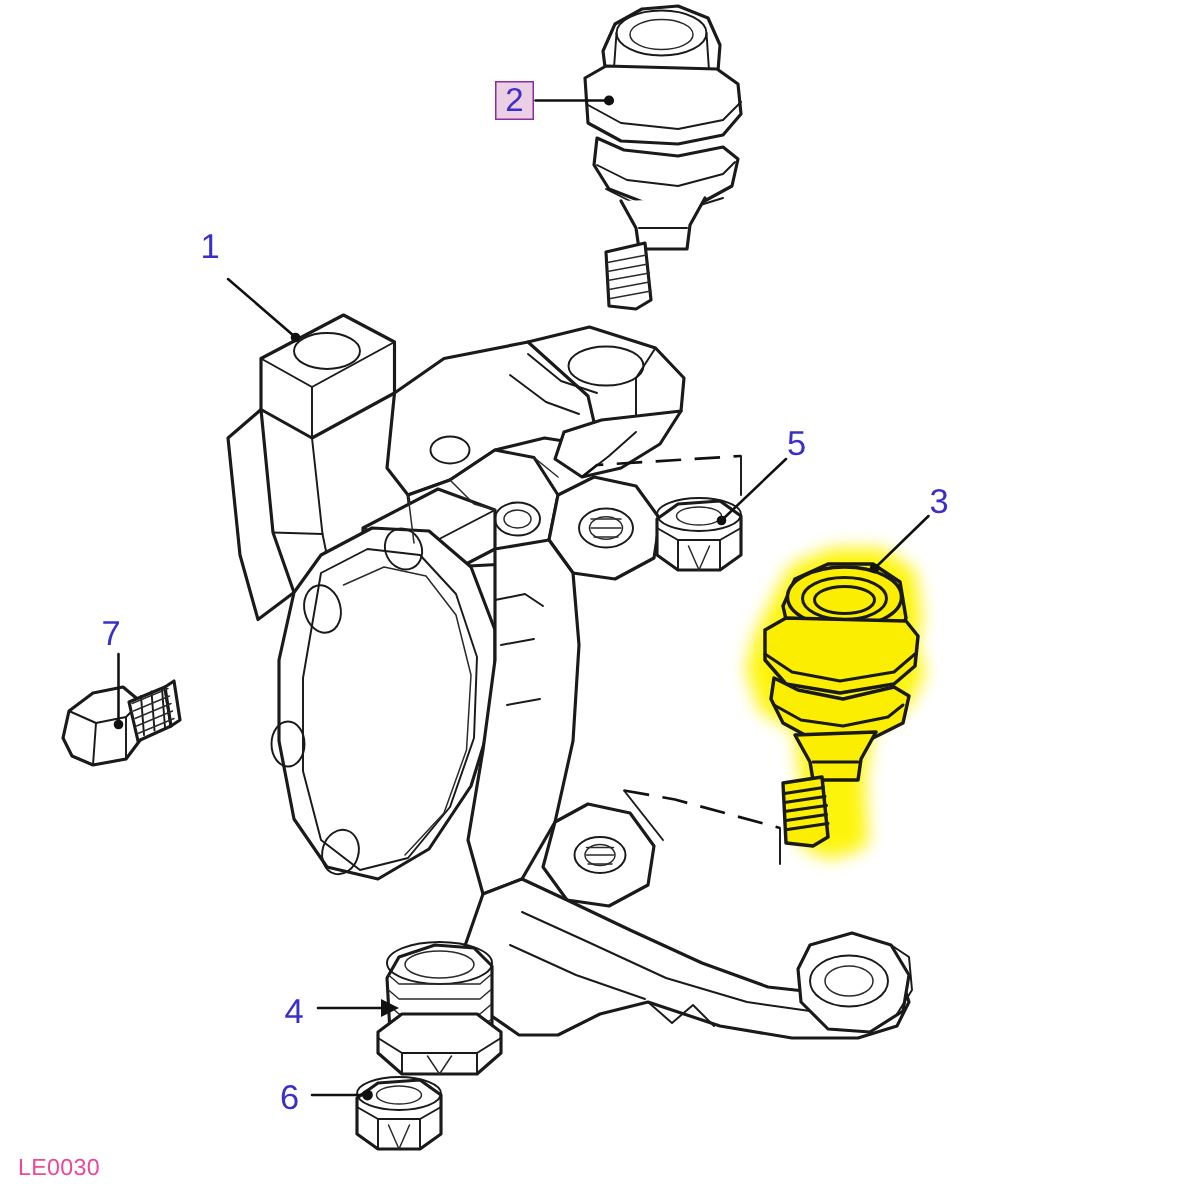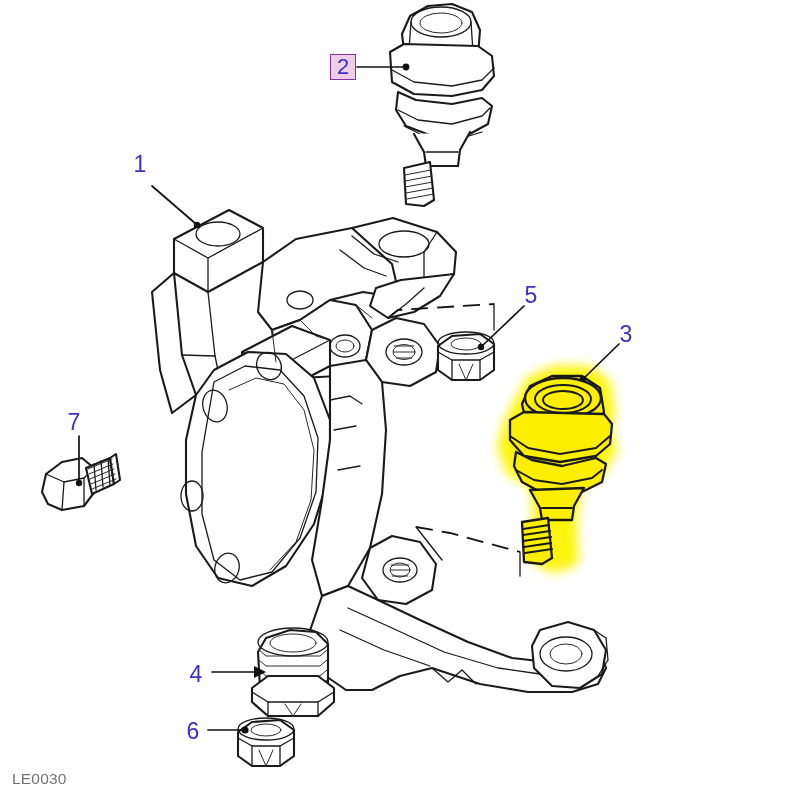--- a/index.html
+++ b/index.html
@@ -91,21 +91,21 @@
     font-size: 23px;
     font-weight: 400;
     fill: #3b2fc9;
   }
   .footer-code {
     position: absolute;
     left: 12px;
     bottom: 12px;
     font-family: "Liberation Sans", sans-serif;
     font-size: 15.5px;
-    color: #737373;
+    color: #ec4899;
     letter-spacing: 0.2px;
     white-space: nowrap;
   }
   .sel-box {
     position: absolute;
     box-sizing: border-box;
     background: #eccfe4;
     border: 1.6px solid #8a2fa0;
     display: flex;
     align-items: center;

